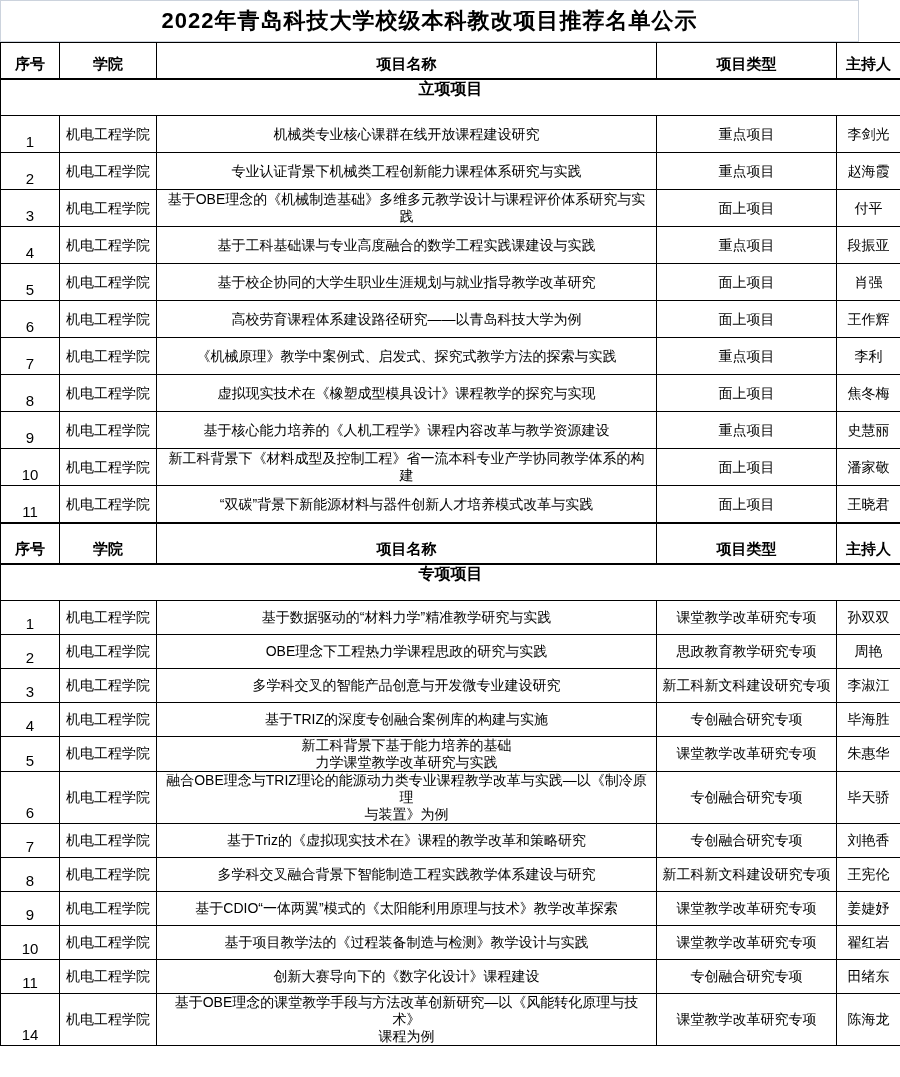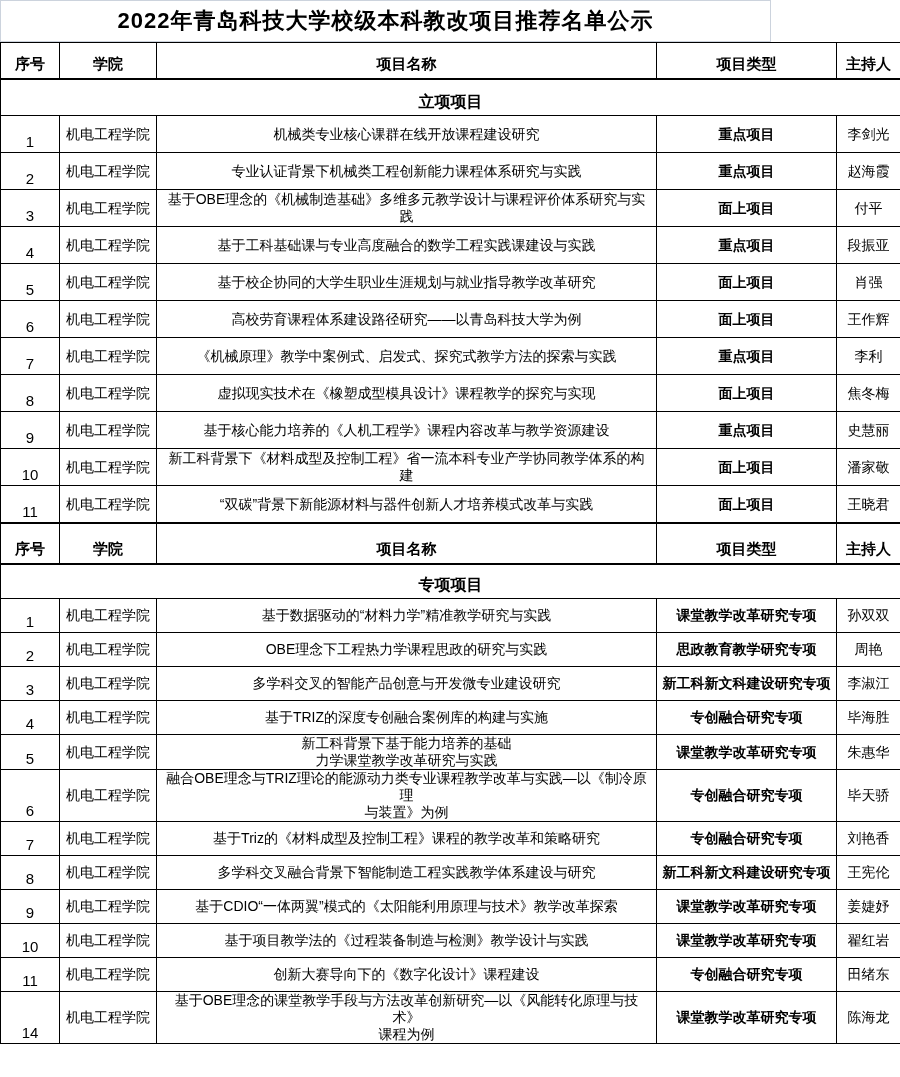--- a/index.html
+++ b/index.html
@@ -8,21 +8,21 @@
     width: 900px;
     height: 1077px;
     font-family: "Liberation Sans", "DejaVu Sans", sans-serif;
     color: #000000;
     overflow: hidden;
   }
   .page { width: 900px; }
 
   
   .doc-title {
-    width: 771px;
+    width: 859px;
     height: 42px;
     border-top: 1px solid #ccd3dd;
     border-bottom: 1px solid #ccd3dd;
     border-left: 1px solid #ccd3dd;
     border-right: 1px solid #ccd3dd;
     display: flex;
     align-items: center;
     justify-content: center;
     font-size: 22px;
     font-weight: bold;
@@ -38,21 +38,21 @@
     border: 1px solid #000000;
     text-align: center;
     overflow: hidden;
   }
 
   
   tr.heading-row td {
     font-size: 16px;
     font-weight: bold;
     vertical-align: bottom;
-    padding-bottom: 5px;
+    padding-bottom: 18px;
   }
   .table-a tr.heading-row { height: 37px; }
   .table-b tr.heading-row { height: 35px; }
 
   
   thead tr { height: 36px; }
   .table-b thead tr { height: 40px; }
   th {
     font-size: 15px;
     font-weight: bold;
@@ -71,21 +71,21 @@
   }
   td.c0 {               
     vertical-align: bottom;
     padding-bottom: 2px;
     font-size: 15px;
   }
   td.c2 {               
     white-space: pre-line;
     padding: 0 6px;
   }
-  td.c3 { padding: 0 2px; font-weight: bold; }
+  td.c3 { padding: 0 2px; }
 
   
   col.w-seq     { width: 59px;  }
   col.w-college { width: 97px;  }
   col.w-name    { width: 500px; }
   col.w-type    { width: 180px; }
   col.w-leader  { width: 64px;  }
 </style>
 </head>
 <body>
@@ -260,21 +260,21 @@
           <td class="c0">6</td>
           <td class="c1">机电工程学院</td>
           <td class="c2">融合OBE理念与TRIZ理论的能源动力类专业课程教学改革与实践—以《制冷原理
 与装置》为例</td>
           <td class="c3">专创融合研究专项</td>
           <td class="c4">毕天骄</td>
         </tr>
         <tr>
           <td class="c0">7</td>
           <td class="c1">机电工程学院</td>
-          <td class="c2">基于Triz的《材料成型及控制工程》课程的教学改革和策略研究</td>
+          <td class="c2">基于Triz的《虚拟现实技术在》课程的教学改革和策略研究</td>
           <td class="c3">专创融合研究专项</td>
           <td class="c4">刘艳香</td>
         </tr>
         <tr>
           <td class="c0">8</td>
           <td class="c1">机电工程学院</td>
           <td class="c2">多学科交叉融合背景下智能制造工程实践教学体系建设与研究</td>
           <td class="c3">新工科新文科建设研究专项</td>
           <td class="c4">王宪伦</td>
         </tr>

